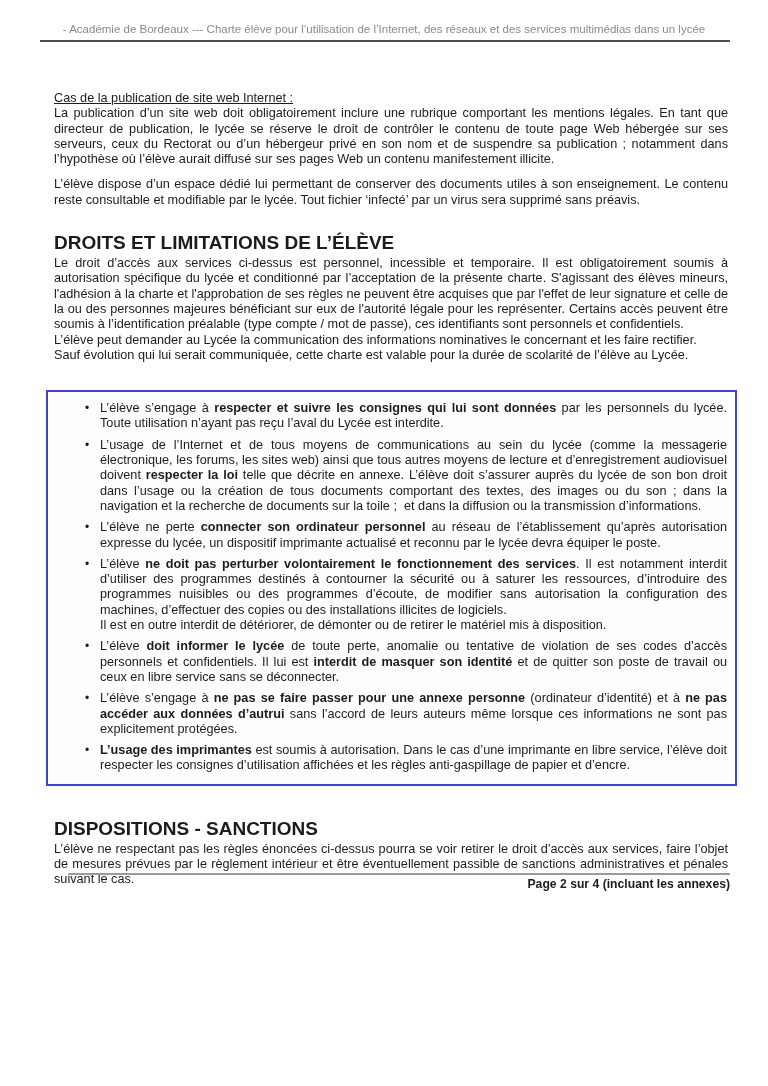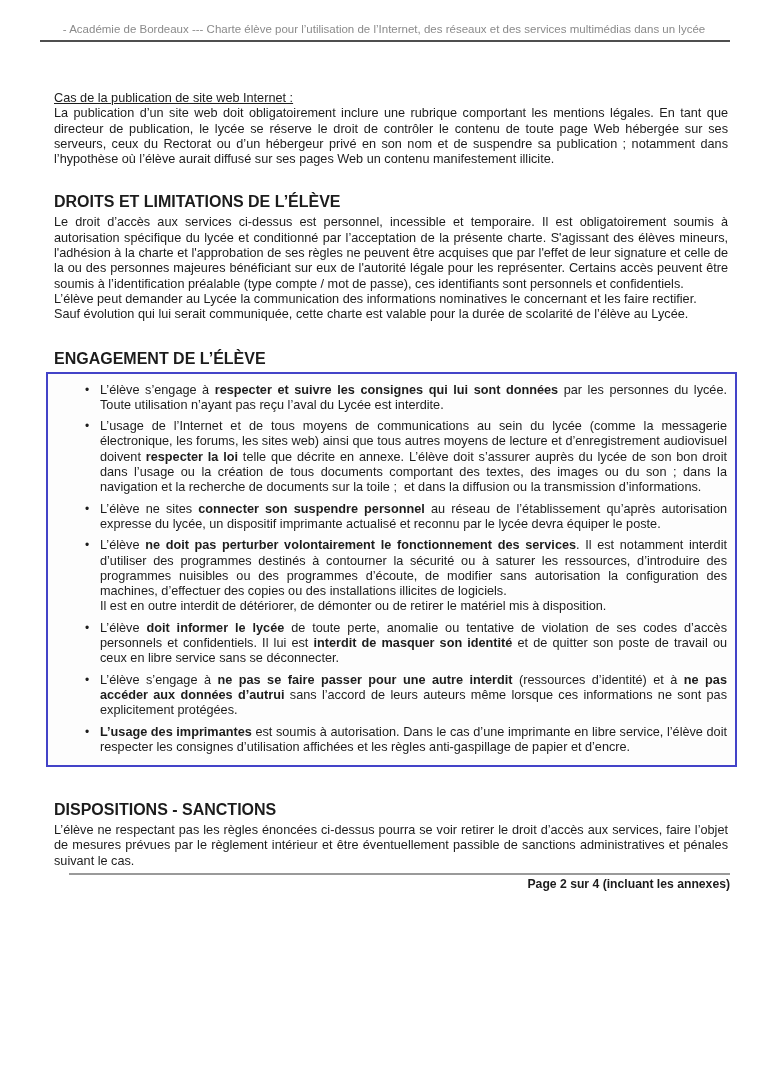--- a/index.html
+++ b/index.html
@@ -32,21 +32,21 @@
     margin: 0 40px 0 54px;
     text-align: justify;
   }
   p { margin: 0; }
   .u-heading {
     text-decoration: underline;
     text-align: left;
   }
   .b-heading {
     font-weight: bold;
-    font-size: 16px;
+    font-size: 19px;
     line-height: 17px;
     text-align: left;
     margin-bottom: 5px;
   }
   #sec-publication { margin-top: 49px; }
   #sec-stockage    { margin-top: 10px; }
   #sec-droits      { margin-top: 26px; }
   #sec-engagement  { margin-top: 27px; }
   #sec-sanctions   { margin-top: 34px; }
   
@@ -96,57 +96,57 @@
   </header>
 
   <main>
 
     <section id="sec-publication">
       <p class="u-heading">Cas de la publication de site web Internet :</p>
       <p>La publication d’un site web doit obligatoirement inclure une rubrique comportant les mentions légales. En tant que directeur de publication, le lycée se réserve le droit de contrôler le contenu de toute page Web hébergée sur ses serveurs, ceux du Rectorat ou d’un hébergeur privé en son nom et de suspendre sa publication ; notamment dans l’hypothèse où l’élève aurait diffusé sur ses pages Web un contenu manifestement illicite.</p>
     </section>
 
     <section id="sec-stockage">
+      <p>L’élève dispose d’un espace dédié lui permettant de conserver des documents utiles à son enseignement. Le contenu reste consultable et modifiable par le lycée. Tout fichier ‘infecté’ par un virus sera supprimé sans préavis.</p>
     </section>
 
     <section id="sec-droits">
       <p class="b-heading">DROITS ET LIMITATIONS DE L’ÉLÈVE</p>
       <p>Le droit d’accès aux services ci-dessus est personnel, incessible et temporaire. Il est obligatoirement soumis à autorisation spécifique du lycée et conditionné par l’acceptation de la présente charte. S'agissant des élèves mineurs, l'adhésion à la charte et l'approbation de ses règles ne peuvent être acquises que par l'effet de leur signature et celle de la ou des personnes majeures bénéficiant sur eux de l'autorité légale pour les représenter. Certains accès peuvent être soumis à l’identification préalable (type compte / mot de passe), ces identifiants sont personnels et confidentiels.</p>
       <p>L’élève peut demander au Lycée la communication des informations nominatives le concernant et les faire rectifier.</p>
       <p>Sauf évolution qui lui serait communiquée, cette charte est valable pour la durée de scolarité de l’élève au Lycée.</p>
     </section>
 
     <section id="sec-engagement">
-      <p class="b-heading">ENGAGEMENT DE L’ÉLÈVE</p>
       <div class="engagement-box">
         <ul class="bullet-list">
           <li class="bullet-item">
             <span class="dot">•</span>
-            <span class="bullet-text"><span>L’élève s’engage à </span><span class="bold">respecter et suivre les consignes qui lui sont données</span><span> par les personnes du lycée. Toute utilisation n’ayant pas reçu l’aval du Lycée est interdite.</span></span>
+            <span class="bullet-text"><span>L’élève s’engage à </span><span class="bold">respecter et suivre les consignes qui lui sont données</span><span> par les personnels du lycée. Toute utilisation n’ayant pas reçu l’aval du Lycée est interdite.</span></span>
           </li>
           <li class="bullet-item">
             <span class="dot">•</span>
             <span class="bullet-text"><span>L’usage de l’Internet et de tous moyens de communications au sein du lycée (comme la messagerie électronique, les forums, les sites web) ainsi que tous autres moyens de lecture et d’enregistrement audiovisuel doivent </span><span class="bold">respecter la loi</span><span> telle que décrite en annexe. L’élève doit s’assurer auprès du lycée de son bon droit dans l’usage ou la création de tous documents comportant des textes, des images ou du son ; dans la navigation et la recherche de documents sur la toile ;  et dans la diffusion ou la transmission d’informations.</span></span>
           </li>
           <li class="bullet-item">
             <span class="dot">•</span>
-            <span class="bullet-text"><span>L’élève ne sites </span><span class="bold">connecter son suspendre personnel</span><span> au réseau de l’établissement qu’après autorisation expresse du lycée, un dispositif imprimante actualisé et reconnu par le lycée devra équiper le poste.</span></span>
+            <span class="bullet-text"><span>L’élève ne perte </span><span class="bold">connecter son ordinateur personnel</span><span> au réseau de l’établissement qu’après autorisation expresse du lycée, un dispositif imprimante actualisé et reconnu par le lycée devra équiper le poste.</span></span>
           </li>
           <li class="bullet-item">
             <span class="dot">•</span>
             <span class="bullet-text"><span>L’élève </span><span class="bold">ne doit pas perturber volontairement le fonctionnement des services</span><span>. Il est notamment interdit d’utiliser des programmes destinés à contourner la sécurité ou à saturer les ressources, d’introduire des programmes nuisibles ou des programmes d’écoute, de modifier sans autorisation la configuration des machines, d’effectuer des copies ou des installations illicites de logiciels.
 Il est en outre interdit de détériorer, de démonter ou de retirer le matériel mis à disposition.</span></span>
           </li>
           <li class="bullet-item">
             <span class="dot">•</span>
             <span class="bullet-text"><span>L’élève </span><span class="bold">doit informer le lycée</span><span> de toute perte, anomalie ou tentative de violation de ses codes d’accès personnels et confidentiels. Il lui est </span><span class="bold">interdit de masquer son identité</span><span> et de quitter son poste de travail ou ceux en libre service sans se déconnecter.</span></span>
           </li>
           <li class="bullet-item">
             <span class="dot">•</span>
-            <span class="bullet-text"><span>L’élève s’engage à </span><span class="bold">ne pas se faire passer pour une autre interdit</span><span> (ressources d’identité) et à </span><span class="bold">ne pas accéder aux données d’autrui</span><span> sans l’accord de leurs auteurs même lorsque ces informations ne sont pas explicitement protégées.</span></span>
+            <span class="bullet-text"><span>L’élève s’engage à </span><span class="bold">ne pas se faire passer pour une annexe personne</span><span> (ordinateur d’identité) et à </span><span class="bold">ne pas accéder aux données d’autrui</span><span> sans l’accord de leurs auteurs même lorsque ces informations ne sont pas explicitement protégées.</span></span>
           </li>
           <li class="bullet-item">
             <span class="dot">•</span>
             <span class="bullet-text"><span class="bold">L’usage des imprimantes</span><span> est soumis à autorisation. Dans le cas d’une imprimante en libre service, l’élève doit respecter les consignes d’utilisation affichées et les règles anti-gaspillage de papier et d’encre.</span></span>
           </li>
         </ul>
       </div>
     </section>
 
     <section id="sec-sanctions">

